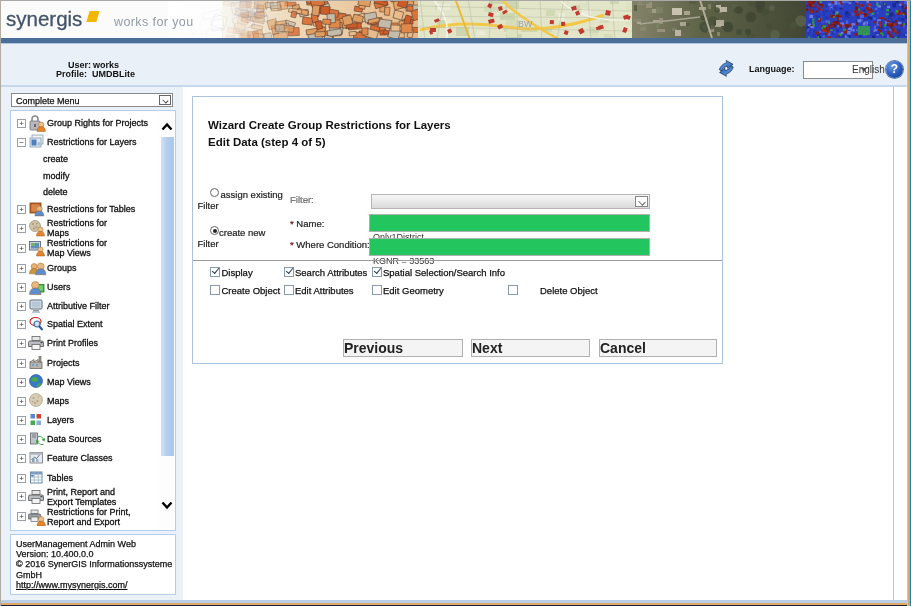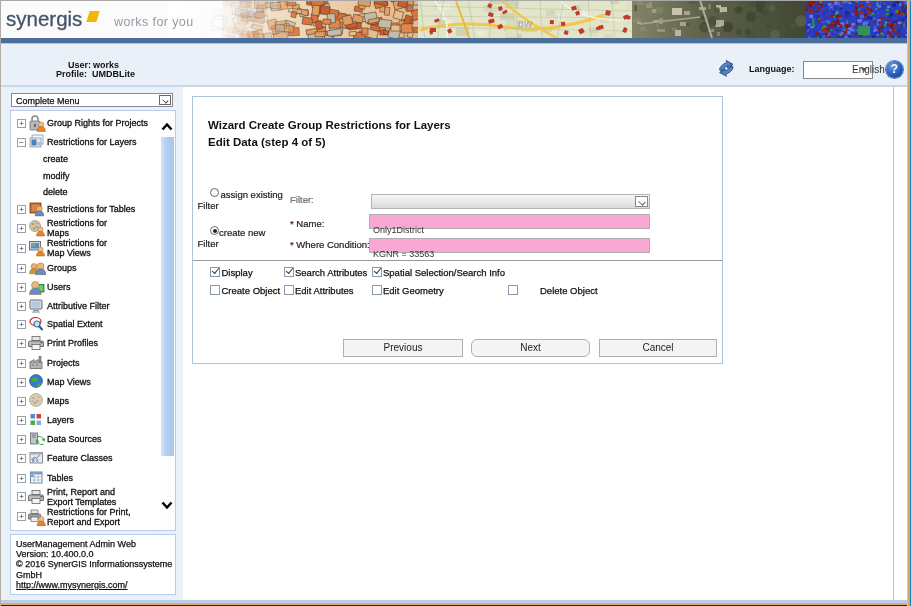--- a/index.html
+++ b/index.html
@@ -38,29 +38,29 @@
 #infobox { -webkit-text-stroke:0.25px #111; }
 
 #vline { left:893px; top:87px; width:1px; height:513px; background:#aac6e4; }
 #wizard { left:192px; top:96px; width:531px; height:268px; background:#fff; border:1px solid #aac4e0; }
 .wtitle { position:absolute; left:15px; font-size:11.5px; font-weight:bold; color:#111; }
 .radio { position:absolute; width:9px; height:9px; border:1px solid #666; border-radius:50%; background:#fff; }
 .radio.sel::after { content:""; position:absolute; left:1.5px; top:1.5px; width:4px; height:4px; border-radius:50%; background:#222; }
 .flab { position:absolute; font-size:9.5px; color:#222; white-space:nowrap; -webkit-text-stroke:0.2px #222; }
 .red { color:#cc0000; }
 .gray { color:#9a9a9a; }
-.inputbx { position:absolute; left:176px; width:281px; height:15px; background:#f9a8d4; border:1px solid #b0b0b0; font-size:9px; color:#333; padding:9px 0 0 3px; line-height:12.5px; }
+.inputbx { position:absolute; left:176px; width:281px; height:15px; background:#22c55e; border:1px solid #b0b0b0; font-size:9px; color:#333; padding:16px 0 0 3px; line-height:12.5px; }
 #ddbox { position:absolute; left:178px; top:97px; width:279px; height:15px; background:linear-gradient(#f7f7f7,#dadada); border:1px solid #b5b5b5; }
 #ddbtn { position:absolute; right:1px; top:1px; width:13px; height:11px; background:#fff; border:1px solid #888; }
 #ddbtn::after { content:""; position:absolute; left:2.5px; top:2px; width:5px; height:5px; border-right:1.4px solid #555; border-bottom:1.4px solid #555; transform:rotate(45deg) scale(1,0.75); }
 #sep { position:absolute; left:0; top:162.5px; width:529px; height:1px; background:#999; }
 .cb { position:absolute; width:10px; height:10px; background:#fff; border:1px solid #8a9aad; }
 .cb.on::after { content:""; position:absolute; left:1px; top:0.5px; width:6px; height:3px; border-left:1.8px solid #223a55; border-bottom:1.8px solid #223a55; transform:rotate(-50deg); }
 .cblab { position:absolute; font-size:9.5px; color:#111; white-space:nowrap; -webkit-text-stroke:0.25px #111; }
-.wbtn { position:absolute; top:242px; width:120px; height:18px; background:#f4f4f4; border:1px solid #b0b0b0; font-size:10px; font-weight:normal; color:#222; text-align:center; line-height:16px; }
+.wbtn { position:absolute; top:242px; width:120px; height:18px; background:#f4f4f4; border:1px solid #b0b0b0; font-size:14px; font-weight:bold; color:#222; text-align:left; line-height:16px; }
 
 #fline1 { left:0; top:600px; width:911px; height:3px; background:#b9cde4; }
 #fline2 { left:0; top:603px; width:911px; height:2px; background:#e2aa66; }
 #fline3 { left:0; top:605px; width:911px; height:1px; background:#16233a; }
 #redge1 { left:907px; top:0; width:1px; height:606px; background:#c4c4cc; }
 #redge2 { left:908px; top:0; width:2px; height:606px; background:#d9a868; }
 #redge3 { left:910px; top:0; width:1px; height:606px; background:#0a85c2; }
 #tedge { left:0; top:0; width:911px; height:1px; background:#a8a8a8; }
 #ledge { left:0; top:0; width:1px; height:606px; background:#b0aca4; }
 </style></head>
@@ -1006,21 +1006,21 @@
   <div class="cb" style="left:17px; top:187.5px;"></div>
       <div class="cblab" style="left:28.5px; top:188px;">Create Object</div>
   <div class="cb" style="left:91px; top:187.5px;"></div>
       <div class="cblab" style="left:102px; top:188px;">Edit Attributes</div>
   <div class="cb" style="left:179px; top:187.5px;"></div>
       <div class="cblab" style="left:190px; top:188px;">Edit Geometry</div>
   <div class="cb" style="left:315px; top:187.5px;"></div>
       <div class="cblab" style="left:327px; top:188px;margin-left:20px;">Delete Object</div>
 
   <div class="wbtn" style="left:150px;">Previous</div>
-  <div class="wbtn" style="left:278px; width:119px;border-radius:6px;">Next</div>
+  <div class="wbtn" style="left:278px; width:119px;">Next</div>
   <div class="wbtn" style="left:406px; width:118px;">Cancel</div>
 </div>
 
 <div class="abs" id="fline1"></div>
     <div class="abs" id="fline2"></div>
     <div class="abs" id="fline3"></div>
 <div class="abs" id="redge1"></div>
     <div class="abs" id="redge2"></div>
     <div class="abs" id="redge3"></div>
 <div class="abs" id="tedge"></div>

